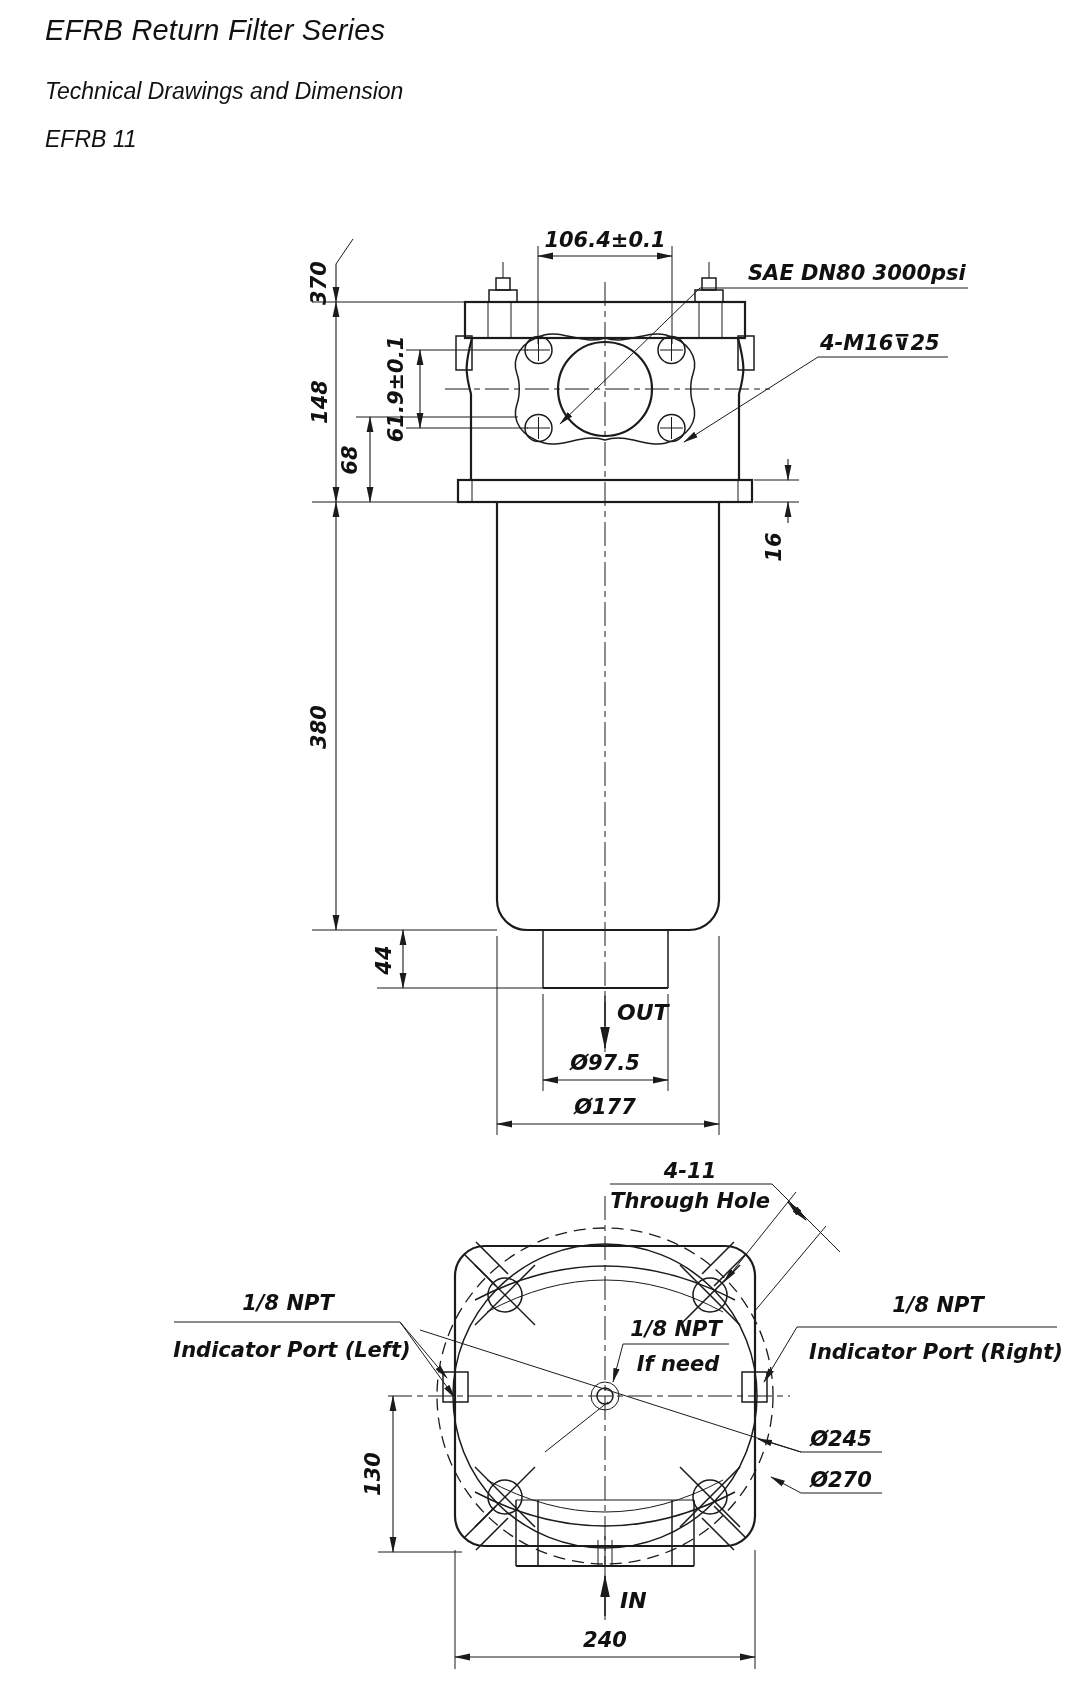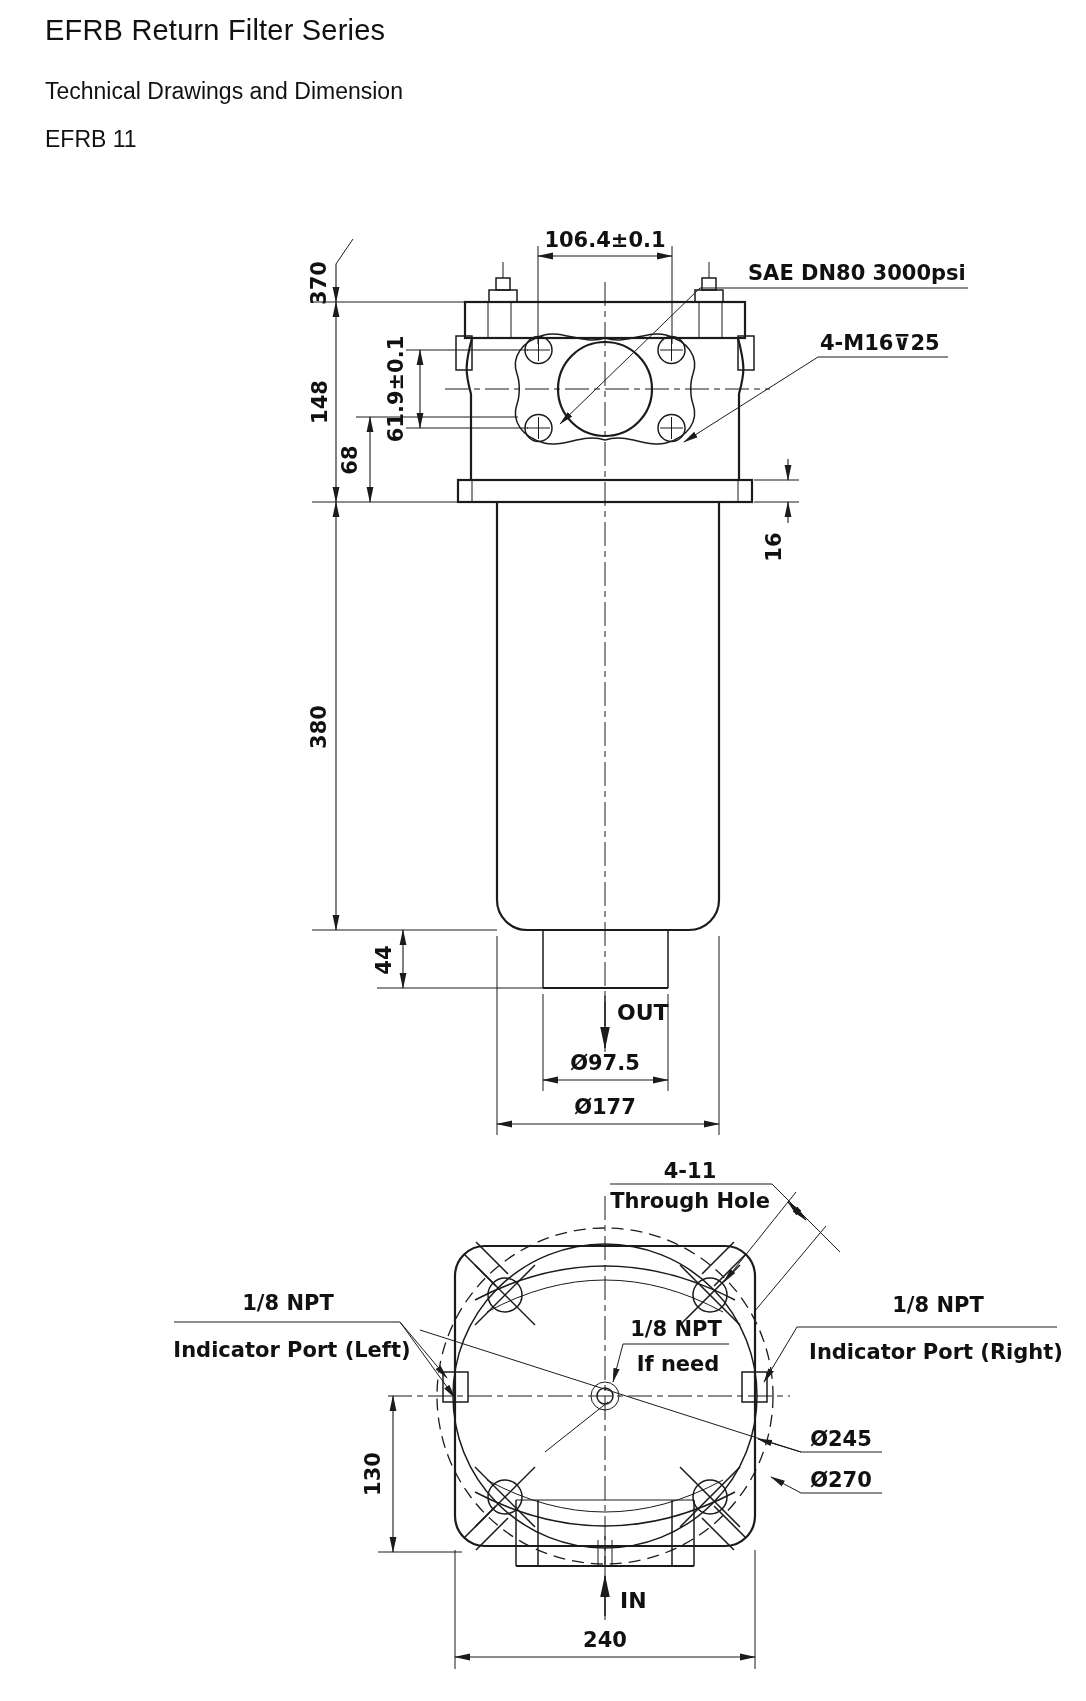--- a/index.html
+++ b/index.html
@@ -1,17 +1,17 @@
 <!DOCTYPE html>
 <html><head>
 <meta charset="utf-8">
 <style>
   html,body{margin:0;padding:0;background:#fff;}
   #page{position:relative;width:1086px;height:1701px;background:#fff;overflow:hidden;
-        font-family:"Liberation Sans",sans-serif;color:#111;}
+        font-family:"Liberation Sans",sans-serif;color:#111;font-style:italic;}
   .hdr{position:absolute;left:45px;white-space:nowrap;}
   #title{top:14px;font-size:29px;letter-spacing:.2px;}
   #subtitle{top:72px;font-size:23px;margin-top:6px;}
   #model{top:126px;font-size:23px;}
   svg{position:absolute;left:0;top:0;}
   .o{stroke:#1b1b1b;fill:none;stroke-width:2.2;}
   .m{stroke:#1b1b1b;fill:none;stroke-width:1.5;}
   .t{stroke:#1b1b1b;fill:none;stroke-width:1;}
   .dim{stroke:#1b1b1b;fill:none;stroke-width:1.1;}
   .cl{stroke:#1b1b1b;fill:none;stroke-width:1;stroke-dasharray:24 5 6 5;}

